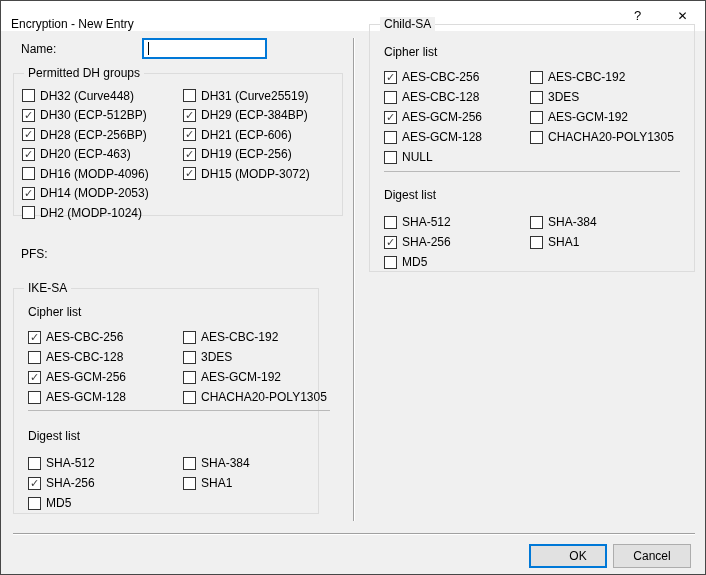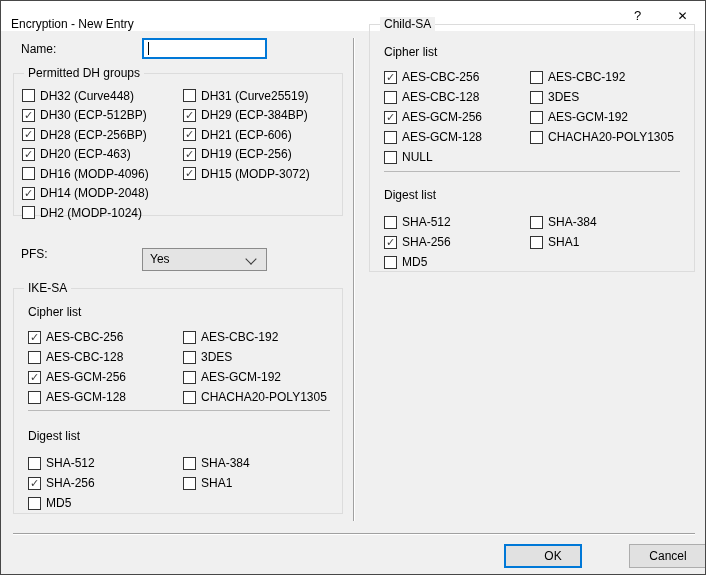--- a/index.html
+++ b/index.html
@@ -55,22 +55,22 @@
   }
   
   .vdivider { position:absolute; left:352px; top:37px; width:1px; height:483px; background:#a0a0a0; box-shadow:1px 0 0 #fff; }
   .hdivider { position:absolute; left:12px; top:532px; width:682px; height:1px; background:#a0a0a0; box-shadow:0 1px 0 #fff; }
   .inner-sep { position:absolute; height:1px; background:#b9b9b9; }
   
   .btn {
     position:absolute; top:543px; width:78px; height:24px; background:#e1e1e1;
     text-align:center; line-height:21px; cursor:default;
   }
-  .ok-btn { left:503px; border:2px solid var(--accent);padding-left:20px; }
-  .cancel-btn { left:612px; border:1px solid #adadad; line-height:22px;margin-left:16px; }
+  .ok-btn { left:528px; border:2px solid var(--accent);padding-left:20px; }
+  .cancel-btn { left:612px; border:1px solid #adadad; line-height:22px; }
 </style>
 </head>
 <body>
 
 <div class="dialog">
 
   <div class="titlebar">
     <span class="title-text">Encryption - New Entry</span>
     <div class="tb-btn help-btn">
       <span>?</span>
@@ -104,21 +104,21 @@
         <span class="cb-item">
           <span class="cb-box">✓</span>
           <span class="cb-label">DH20 (ECP-463)</span>
         </span>
         <span class="cb-item">
           <span class="cb-box"></span>
           <span class="cb-label">DH16 (MODP-4096)</span>
         </span>
         <span class="cb-item">
           <span class="cb-box">✓</span>
-          <span class="cb-label">DH14 (MODP-2048)</span>
+          <span class="cb-label">DH14 (MODP-2053)</span>
         </span>
         <span class="cb-item">
           <span class="cb-box"></span>
           <span class="cb-label">DH2 (MODP-1024)</span>
         </span>
         <span class="cb-item">
           <span class="cb-box"></span>
           <span class="cb-label">DH31 (Curve25519)</span>
         </span>
         <span class="cb-item">
@@ -134,26 +134,22 @@
           <span class="cb-label">DH19 (ECP-256)</span>
         </span>
         <span class="cb-item">
           <span class="cb-box">✓</span>
           <span class="cb-label">DH15 (MODP-3072)</span>
         </span>
       </div>
   </div>
 
   <span class="lbl" style="left:20px; top:246px;">PFS:</span>
-  <div class="combo">
-    <span class="combo-value">Yes</span>
-    <span class="combo-chevron"></span>
-  </div>
-
-  <div class="group-box" style="left:12px; top:287px; width:330px; height:226px;">
+
+  <div class="group-box" style="left:12px; top:287px; width:306px; height:226px;">
     <span class="group-title">IKE-SA</span>
     <span class="sub-title" style="left:14px; top:16px;">Cipher list</span>
     <div class="cb-grid sa4-grid" style="left:14px; top:38px;">
         <span class="cb-item">
           <span class="cb-box">✓</span>
           <span class="cb-label">AES-CBC-256</span>
         </span>
         <span class="cb-item">
           <span class="cb-box"></span>
           <span class="cb-label">AES-CBC-128</span>

